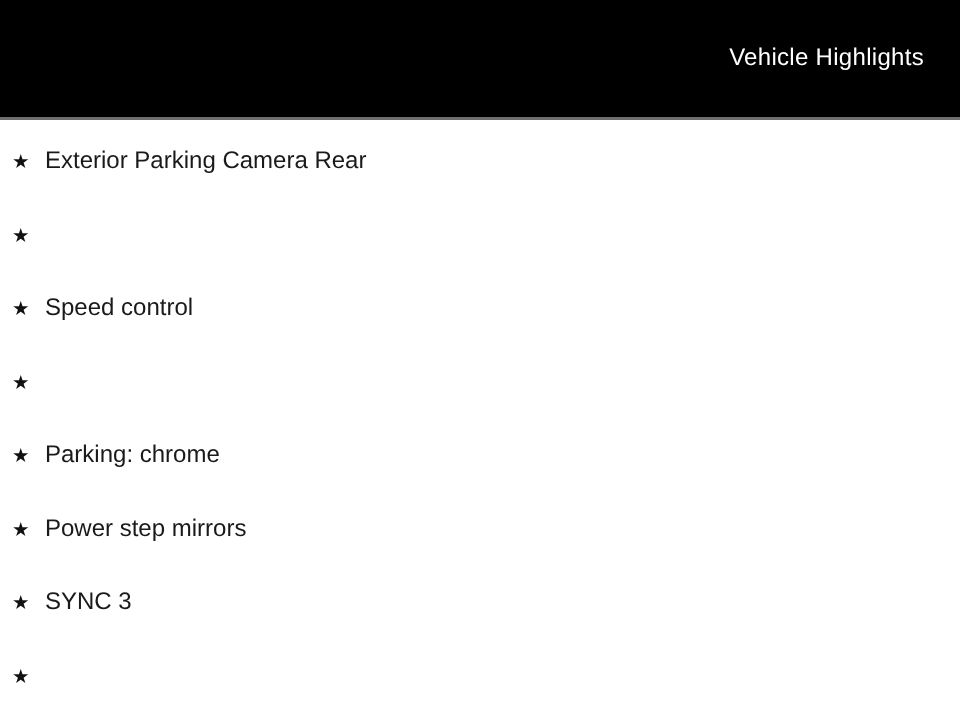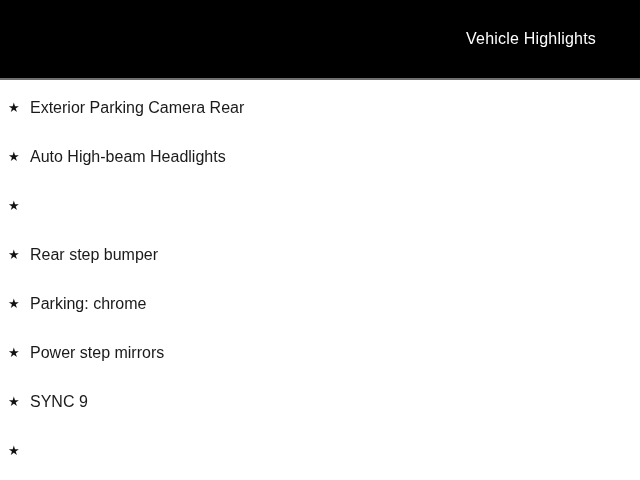--- a/index.html
+++ b/index.html
@@ -15,21 +15,21 @@
   }
   .header {
     box-sizing: border-box;
     width: 640px;
     height: 80px;
     background: var(--header-bg, #000000);
     border-bottom: 2px solid var(--header-border, #6f6f6f);
     display: flex;
     align-items: center;
     justify-content: flex-end;
-    padding-right: 44px;
+    padding-right: 24px;
   }
   .header-title {
     color: var(--header-text, #ffffff);
     font-size: 16px;
     font-weight: 400;
     letter-spacing: 0.2px;
   }
   .feature-list {
     list-style: none;
     margin: 0;
@@ -61,37 +61,36 @@
   <span class="header-title">Vehicle Highlights</span>
 </div>
 
 <ul class="feature-list">
     <li class="feature-item">
       <span class="star">★</span>
       <span class="feature-label">Exterior Parking Camera Rear</span>
     </li>
     <li class="feature-item">
       <span class="star">★</span>
-      <span class="feature-label">Auto High-beam Headlights</span>
     </li>
     <li class="feature-item">
       <span class="star">★</span>
+      <span class="feature-label">Speed control</span>
     </li>
     <li class="feature-item">
       <span class="star">★</span>
-      <span class="feature-label">Rear step bumper</span>
     </li>
     <li class="feature-item">
       <span class="star">★</span>
       <span class="feature-label">Parking: chrome</span>
     </li>
     <li class="feature-item">
       <span class="star">★</span>
       <span class="feature-label">Power step mirrors</span>
     </li>
     <li class="feature-item">
       <span class="star">★</span>
-      <span class="feature-label">SYNC 9</span>
+      <span class="feature-label">SYNC 3</span>
     </li>
     <li class="feature-item">
       <span class="star">★</span>
     </li>
   </ul>
 
 </body></html>

